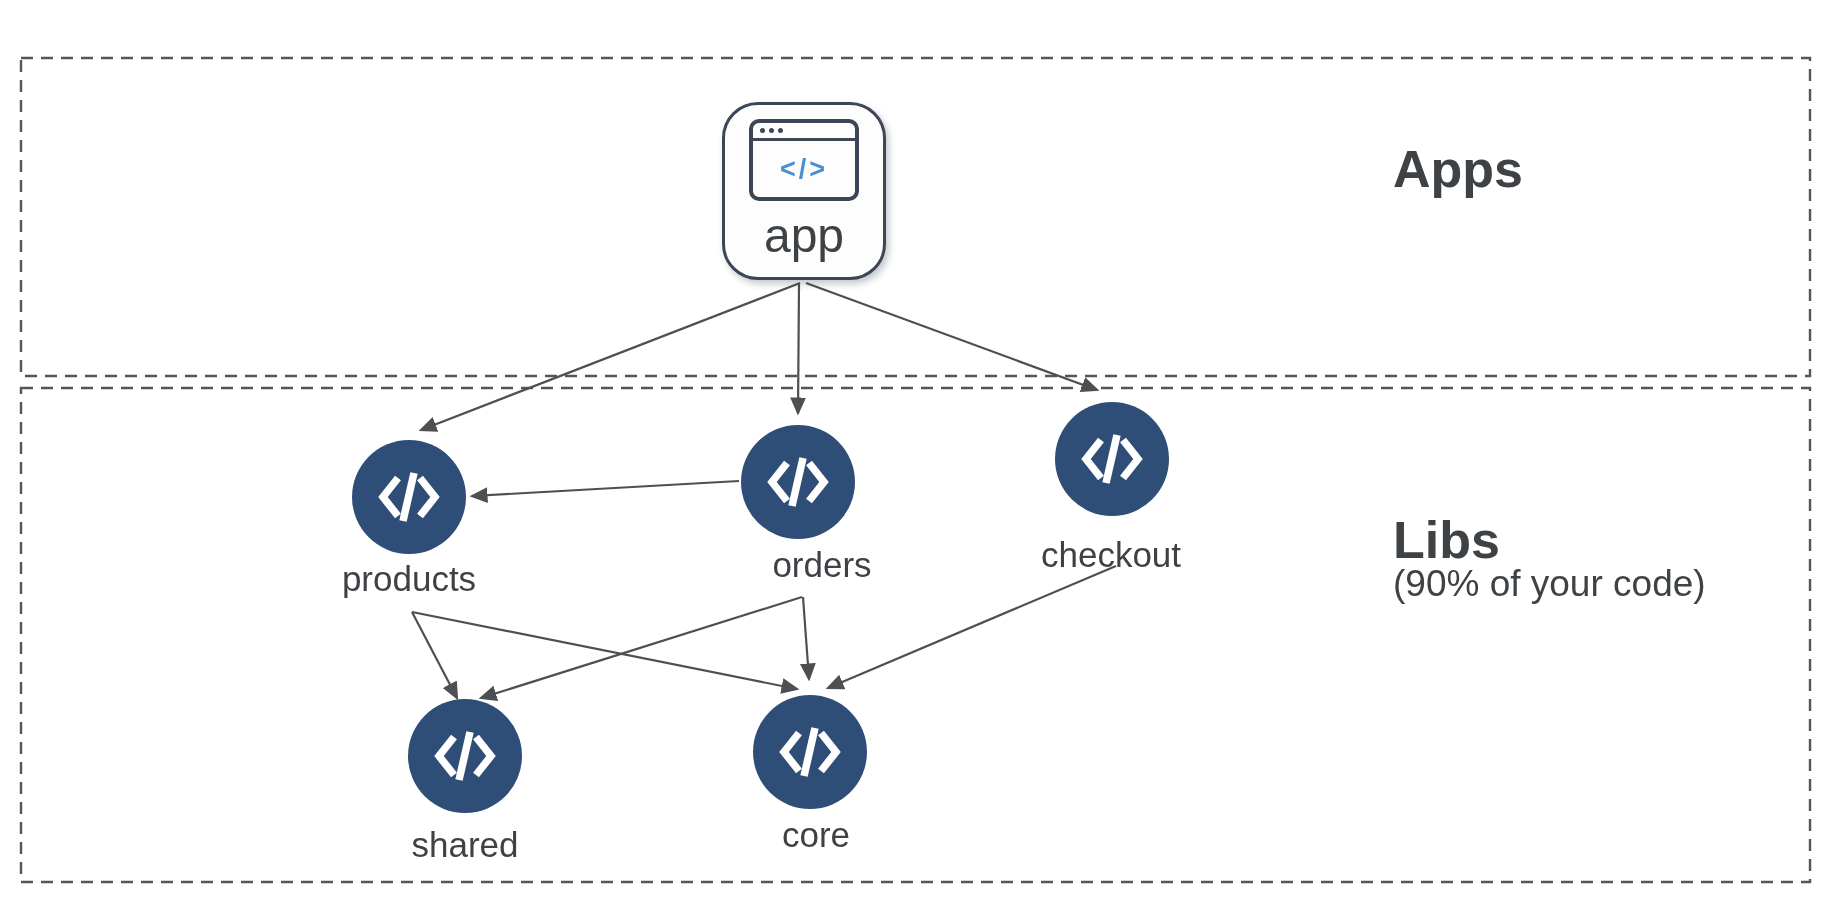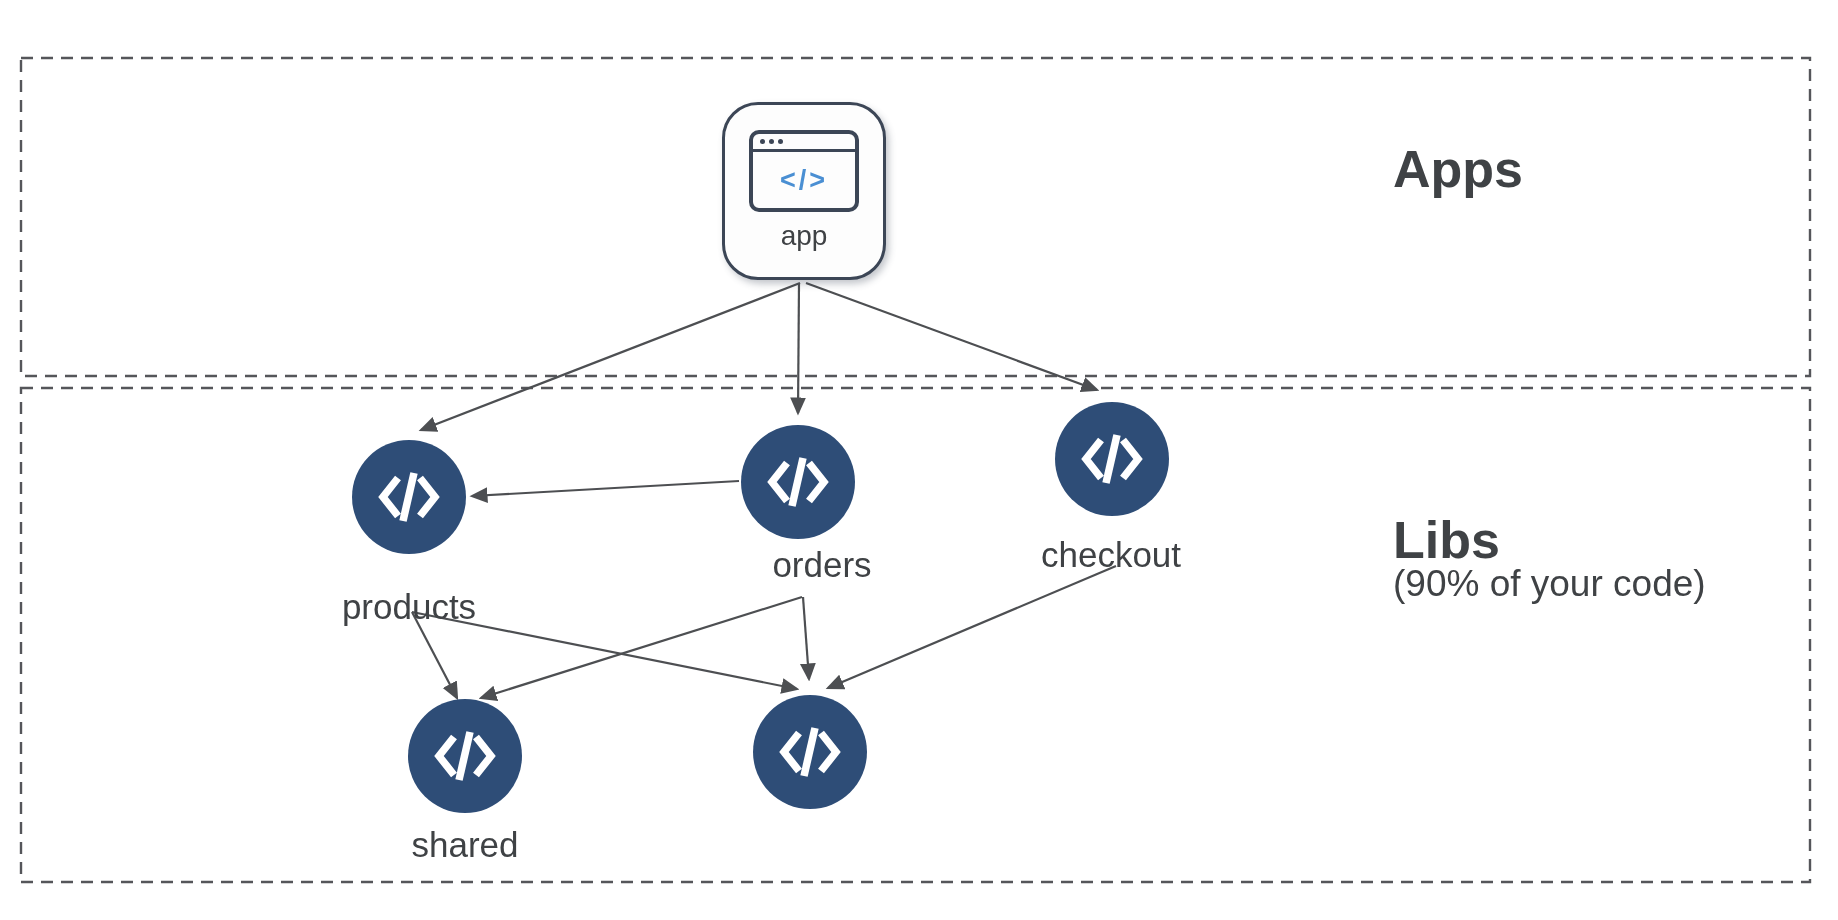--- a/index.html
+++ b/index.html
@@ -38,21 +38,21 @@
   .browser-bar{
     height:18px;border-bottom:3px solid var(--card-border);
     display:flex;align-items:center;gap:4px;padding-left:7px;flex:none;
   }
   .browser-dot{width:5px;height:5px;border-radius:50%;background:var(--card-border);}
   .browser-body{flex:1;display:flex;align-items:center;justify-content:center;}
   .app-code-glyph{
     font-size:27px;font-weight:bold;color:var(--blue);letter-spacing:3px;
     font-family:"Liberation Sans","DejaVu Sans",sans-serif;
   }
-  .app-card .node-label{position:static;font-size:28px;width:auto;}
+  .app-card .node-label{position:static;font-size:48px;width:auto;}
 
   
   .lib-node{
     position:absolute;width:114px;height:114px;border-radius:50%;
     background:var(--navy);display:flex;align-items:center;justify-content:center;
   }
   .lib-node svg{display:block;}
   .code-stroke{stroke:#ffffff;stroke-width:7.5;fill:none;stroke-linejoin:miter;}
 
   .node-label{
@@ -104,21 +104,21 @@
     <div class="node-label">app</div>
   </div>
 
   <div class="lib-node" style="left:352px;top:440px;">
     <svg width="64" height="52" viewBox="0 0 64 52">
       <polyline class="code-stroke" points="21,7 6,26 21,45"></polyline>
       <polyline class="code-stroke" points="43,7 58,26 43,45"></polyline>
       <line class="code-stroke" x1="37" y1="2" x2="26" y2="50"></line>
     </svg>
   </div>
-  <div class="node-label" style="left:289px;top:560px;margin-top:28px;">products</div>
+  <div class="node-label" style="left:289px;top:560px;">products</div>
 
   <div class="lib-node" style="left:741px;top:425px;">
     <svg width="64" height="52" viewBox="0 0 64 52">
       <polyline class="code-stroke" points="21,7 6,26 21,45"></polyline>
       <polyline class="code-stroke" points="43,7 58,26 43,45"></polyline>
       <line class="code-stroke" x1="37" y1="2" x2="26" y2="50"></line>
     </svg>
   </div>
   <div class="node-label" style="left:702px;top:546px;">orders</div>
 
@@ -140,14 +140,15 @@
   </div>
   <div class="node-label" style="left:345px;top:826px;">shared</div>
 
   <div class="lib-node" style="left:753px;top:695px;">
     <svg width="64" height="52" viewBox="0 0 64 52">
       <polyline class="code-stroke" points="21,7 6,26 21,45"></polyline>
       <polyline class="code-stroke" points="43,7 58,26 43,45"></polyline>
       <line class="code-stroke" x1="37" y1="2" x2="26" y2="50"></line>
     </svg>
   </div>
+  <div class="node-label" style="left:696px;top:816px;">core</div>
 
 </div>
 
 </body></html>

